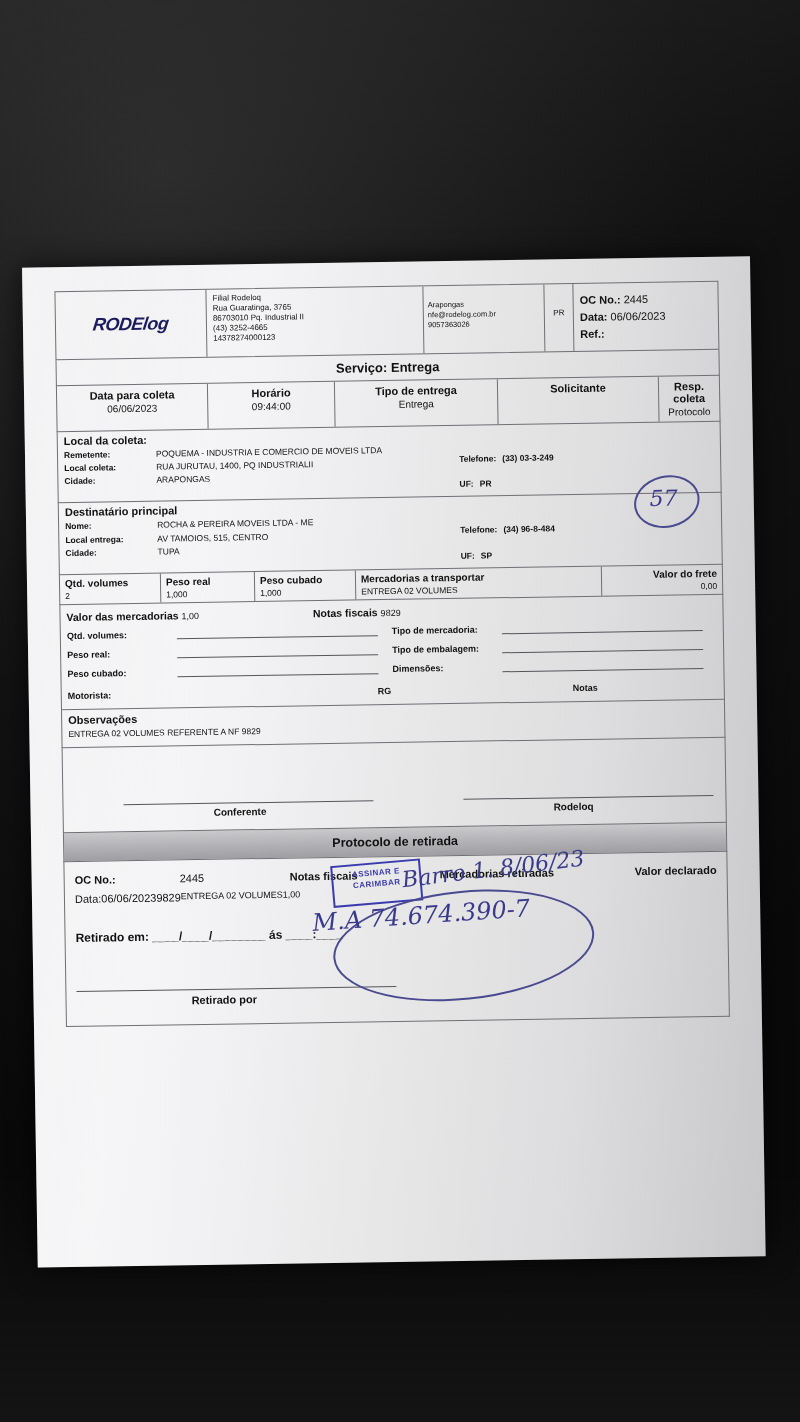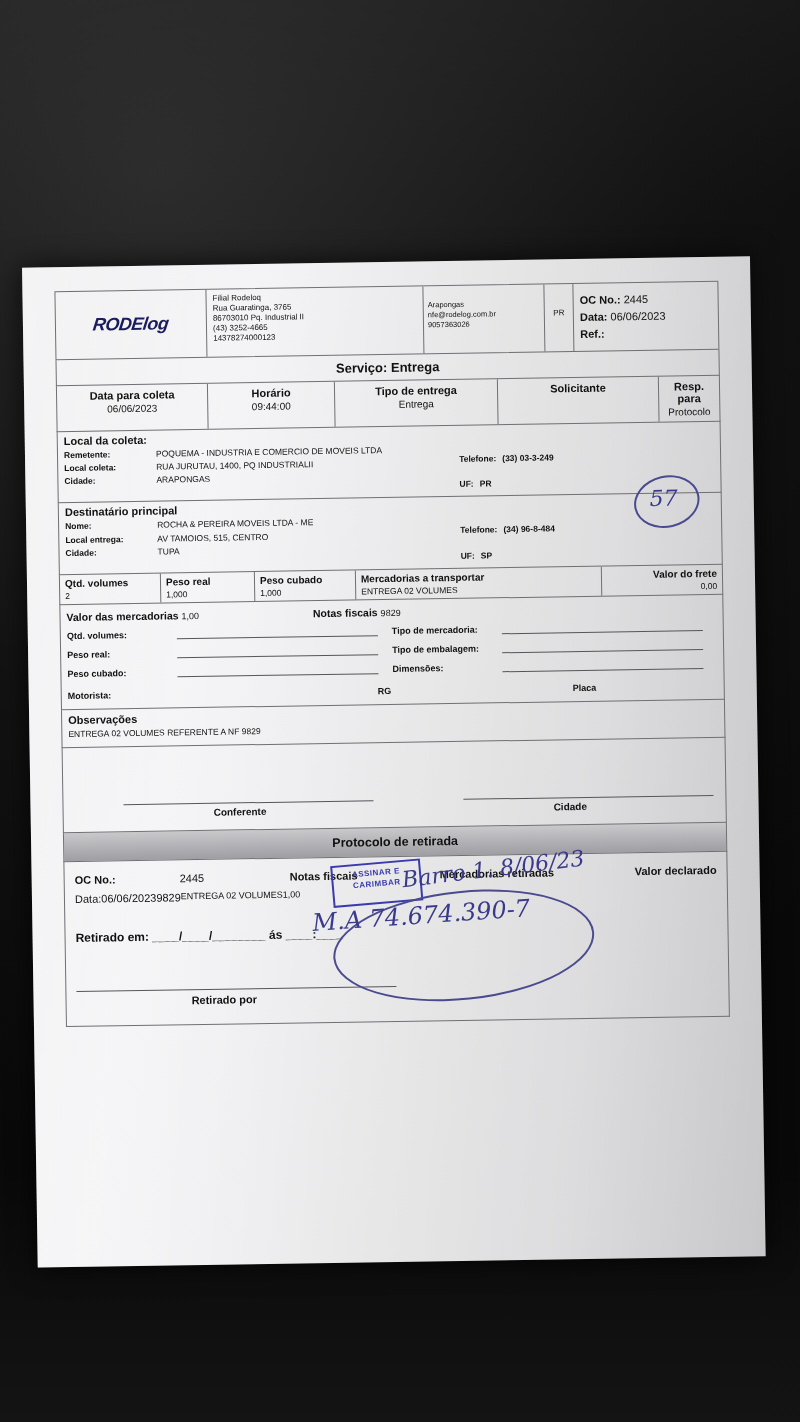--- a/index.html
+++ b/index.html
@@ -205,21 +205,21 @@
       </div>
       <div class="c3">
         <div class="lbl">Tipo de entrega</div>
         <div class="val">Entrega</div>
       </div>
       <div class="c4">
         <div class="lbl">Solicitante</div>
         <div class="val"></div>
       </div>
       <div class="c5">
-        <div class="lbl">Resp. para</div>
+        <div class="lbl">Resp. coleta</div>
         <div class="val">Protocolo</div>
       </div>
     </div>
 
     <div class="block">
       <div class="title">Local da coleta:</div>
       <div class="grid2">
         <div class="left">
           <div class="fld">
               <span class="k">Remetente:</span>
@@ -334,34 +334,34 @@
             </div>
           <div class="lrow">
               <span class="k">Dimensões:</span>
               <span class="line"></span>
             </div>
         </div>
       </div>
       <div class="motrow">
         <div class="a">Motorista:</div>
         <div class="b">RG</div>
-        <div>Placa</div>
+        <div>Notas</div>
       </div>
     </div>
 
     <div class="obs">
       <div class="t">Observações</div>
       <div class="x">ENTREGA 02 VOLUMES REFERENTE A NF 9829</div>
     </div>
 
     <div class="sign">
       <div class="ln ln1"></div>
       <div class="ln ln2"></div>
       <div class="s s1">Conferente</div>
-      <div class="s s2">Cidade</div>
+      <div class="s s2">Rodeloq</div>
     </div>
 
     <div class="protobar">Protocolo de retirada</div>
     <div class="proto">
       <div class="prow">
         <div class="p1">OC No.:</div>
         <div class="p1v">2445</div>
         <div class="p2">Notas fiscais</div>
         <div class="p3">Mercadorias retiradas</div>
         <div class="p4">Valor declarado</div>

